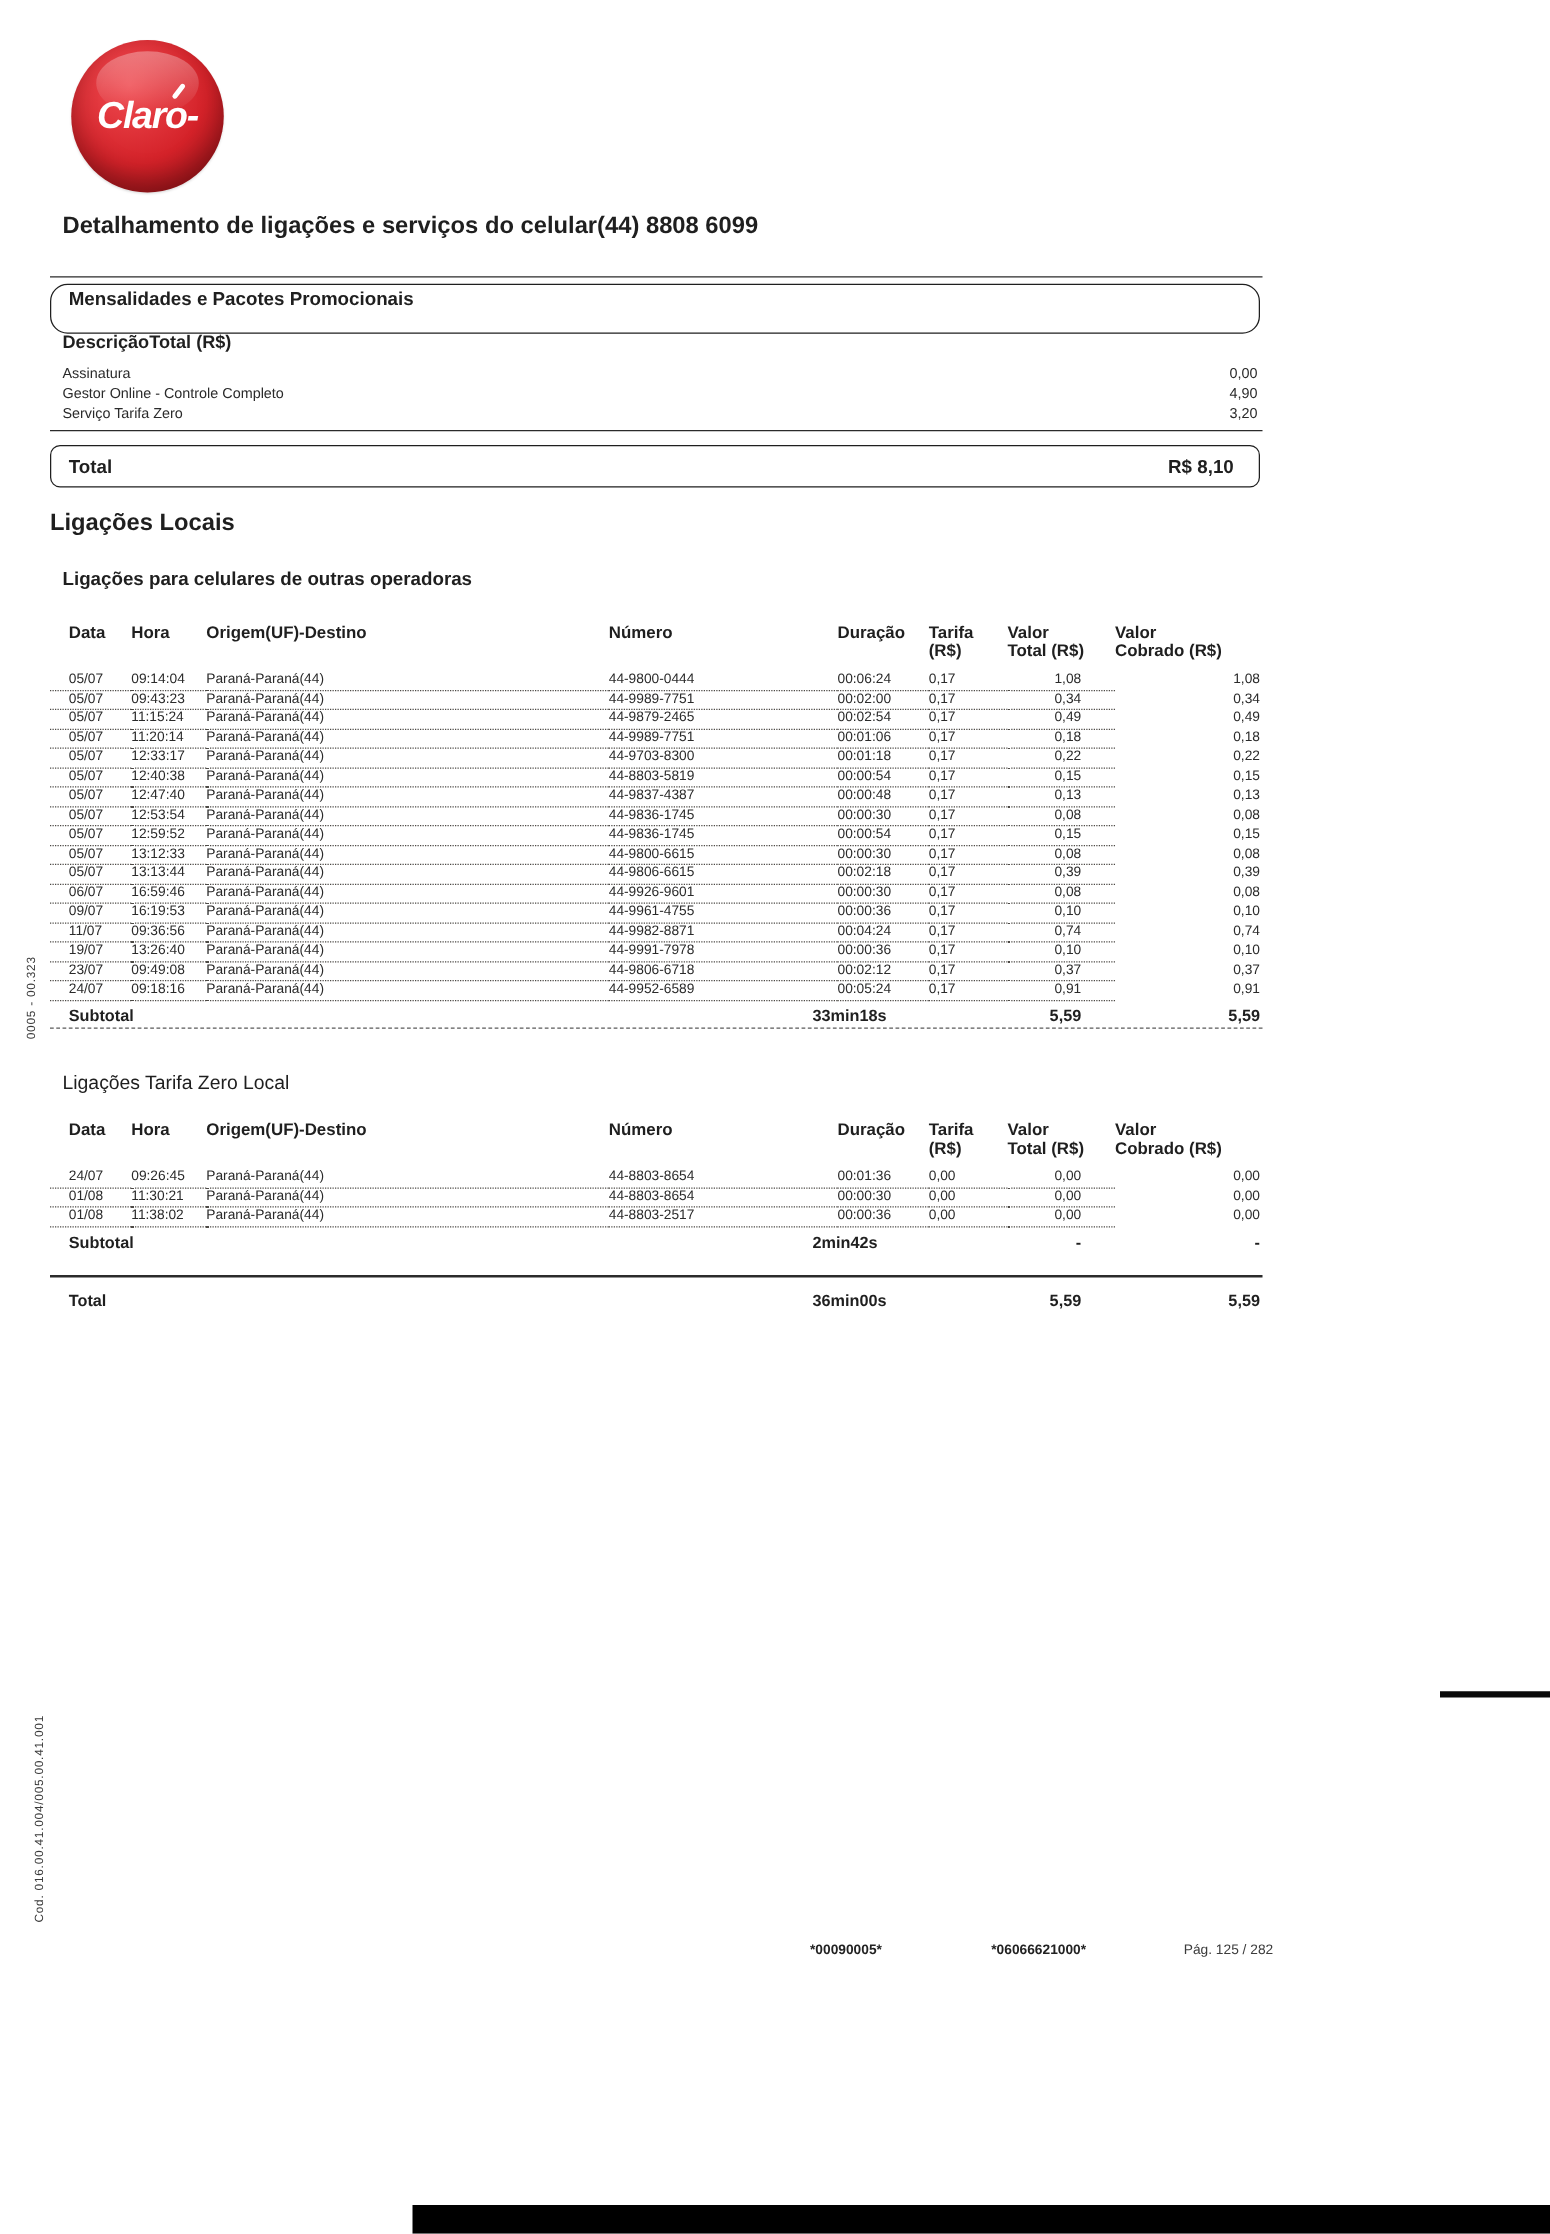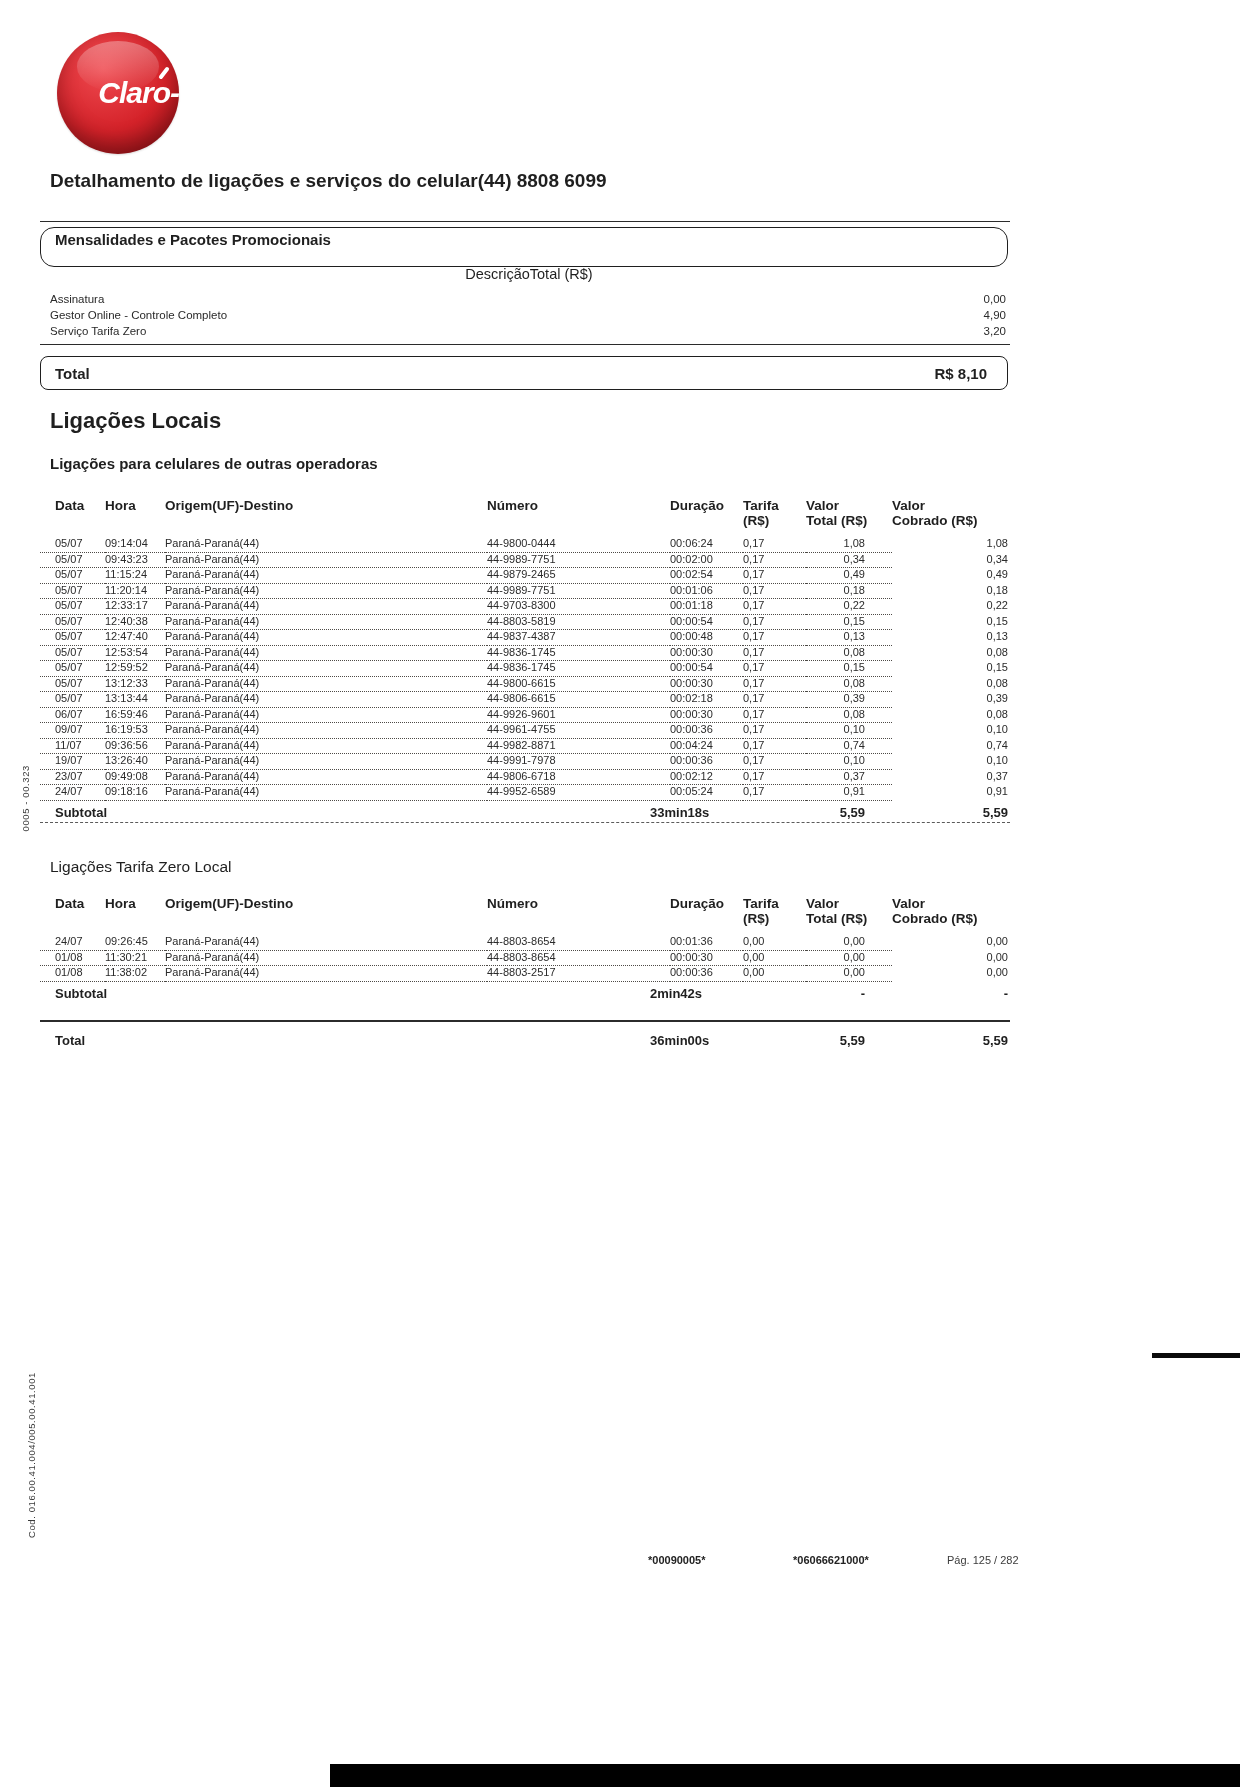--- a/index.html
+++ b/index.html
@@ -9,21 +9,21 @@
     font-family:"Liberation Sans", sans-serif; color:#1f1f1f;
     overflow:hidden;
   }
   .abs { position:absolute; }
 
   
   .logo {
     position:absolute; left:57px; top:32px; width:122px; height:122px;
     border-radius:50%;
     background: radial-gradient(circle at 38% 30%, #ef4a50, #d42229 55%, #8f0d13 100%);
-    display:flex; align-items:center; justify-content:flex-end;
+    display:flex; align-items:center; justify-content:center;
     box-shadow: inset 0 -10px 20px rgba(0,0,0,.28), 0 1px 2px rgba(0,0,0,.15);
   }
   .logo::before {
     content:""; position:absolute; left:16%; top:7%; width:68%; height:42%;
     border-radius:50%;
     background:linear-gradient(rgba(255,255,255,.32), rgba(255,255,255,0));
   }
   .logo-text {
     position:relative; color:#fff; font-weight:700; font-style:italic;
     font-size:30px; letter-spacing:-1px;
@@ -42,36 +42,36 @@
   .rule-dashed { left:40px; top:822px; width:970px; border-top:1.6px dashed #5a5a5a; height:0; }
 
   .section-box {
     left:40px; top:227px; width:968px; height:40px;
     border:1.7px solid #1f1f1f; border-radius:14px;
     line-height:24px; padding-left:14px;
     font-weight:700; font-size:15px;
   }
   .desc-header {
     left:50px; top:266px; width:958px;
-    display:flex; justify-content:center;
-    font-weight:400; font-size:14.5px;
+    display:flex; justify-content:flex-start;
+    font-weight:700; font-size:14.5px;
   }
   .monthly-items { left:50px; top:291px; width:956px; }
   .monthly-item {
     display:flex; justify-content:space-between;
     font-size:11.5px; line-height:16px; color:#2a2a2a;
   }
   .total-box {
     left:40px; top:356px; width:968px; height:34px;
     border:1.7px solid #1f1f1f; border-radius:8px;
     display:flex; justify-content:space-between; align-items:center;
     padding:0 20px 0 14px; font-weight:700; font-size:15px;
   }
 
-  .h-local { left:50px; top:408px; font-size:22px; font-weight:700; }
+  .h-local { left:40px; top:408px; font-size:19px; font-weight:700; }
   .h-sub   { left:50px; top:455px; font-size:15px; font-weight:700; }
   .h-sub2  { left:50px; top:858px; font-size:15.5px; font-weight:400; }
 
   .ct { width:970px; }
   .table-1 { left:40px; top:498px; }
   .table-2 { left:40px; top:896px; }
 
   .ct-head, .ct-row, .ct-sub {
     display:grid;
     grid-template-columns:65px 60px 322px 183px 73px 63px 86px 118px;

